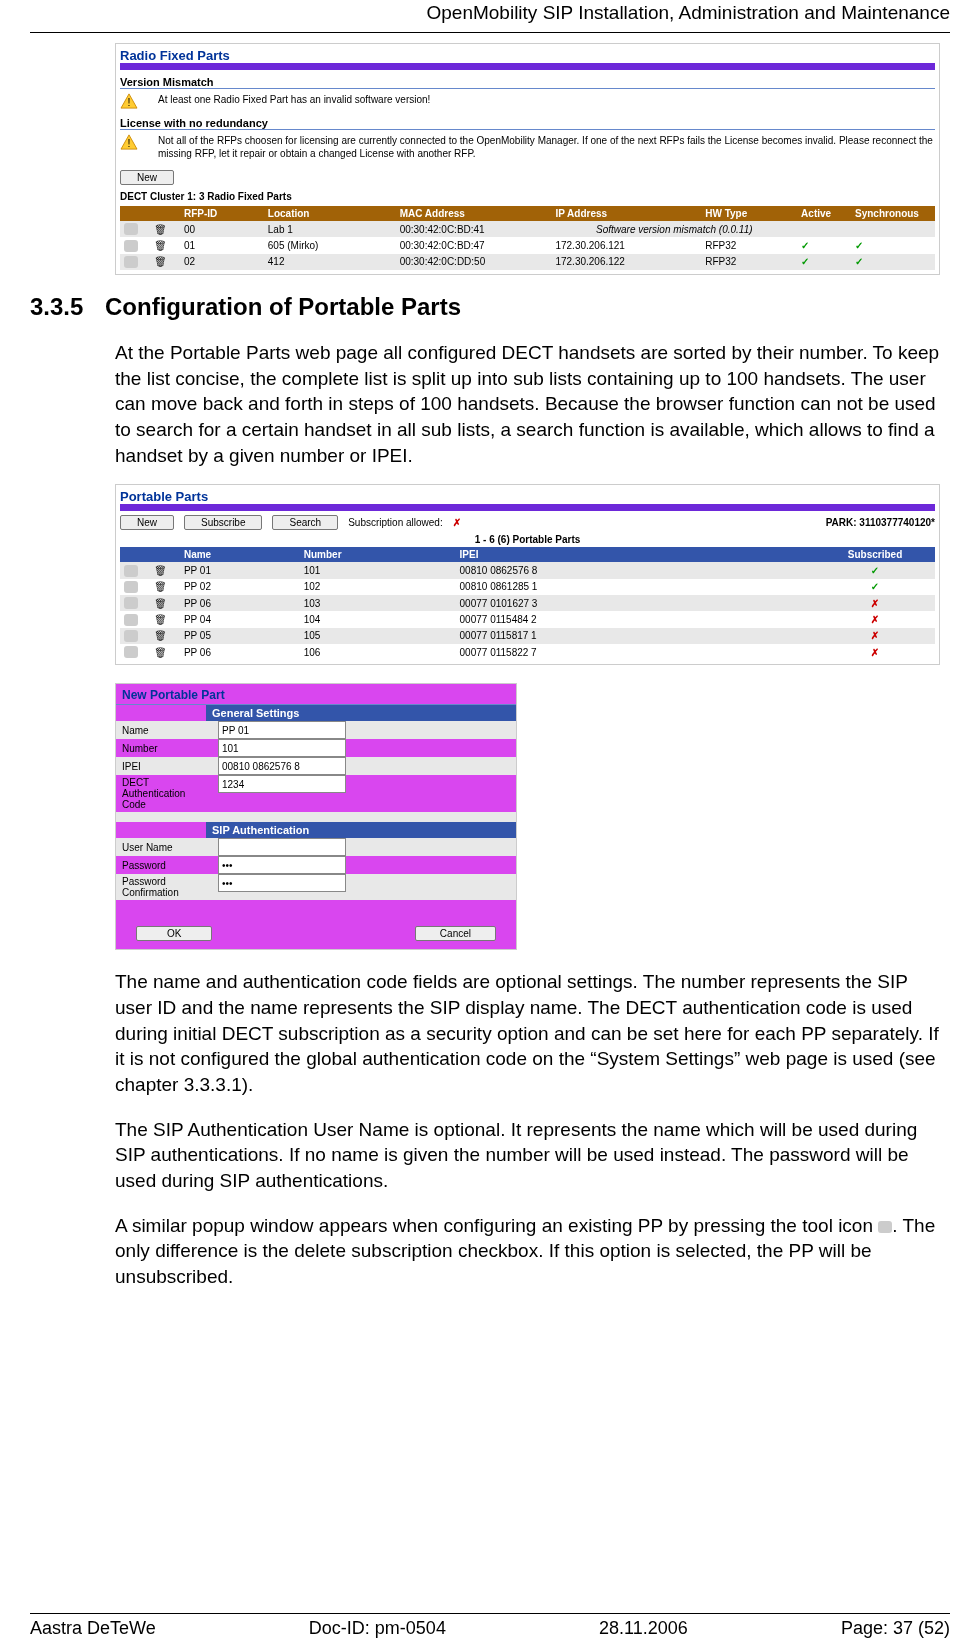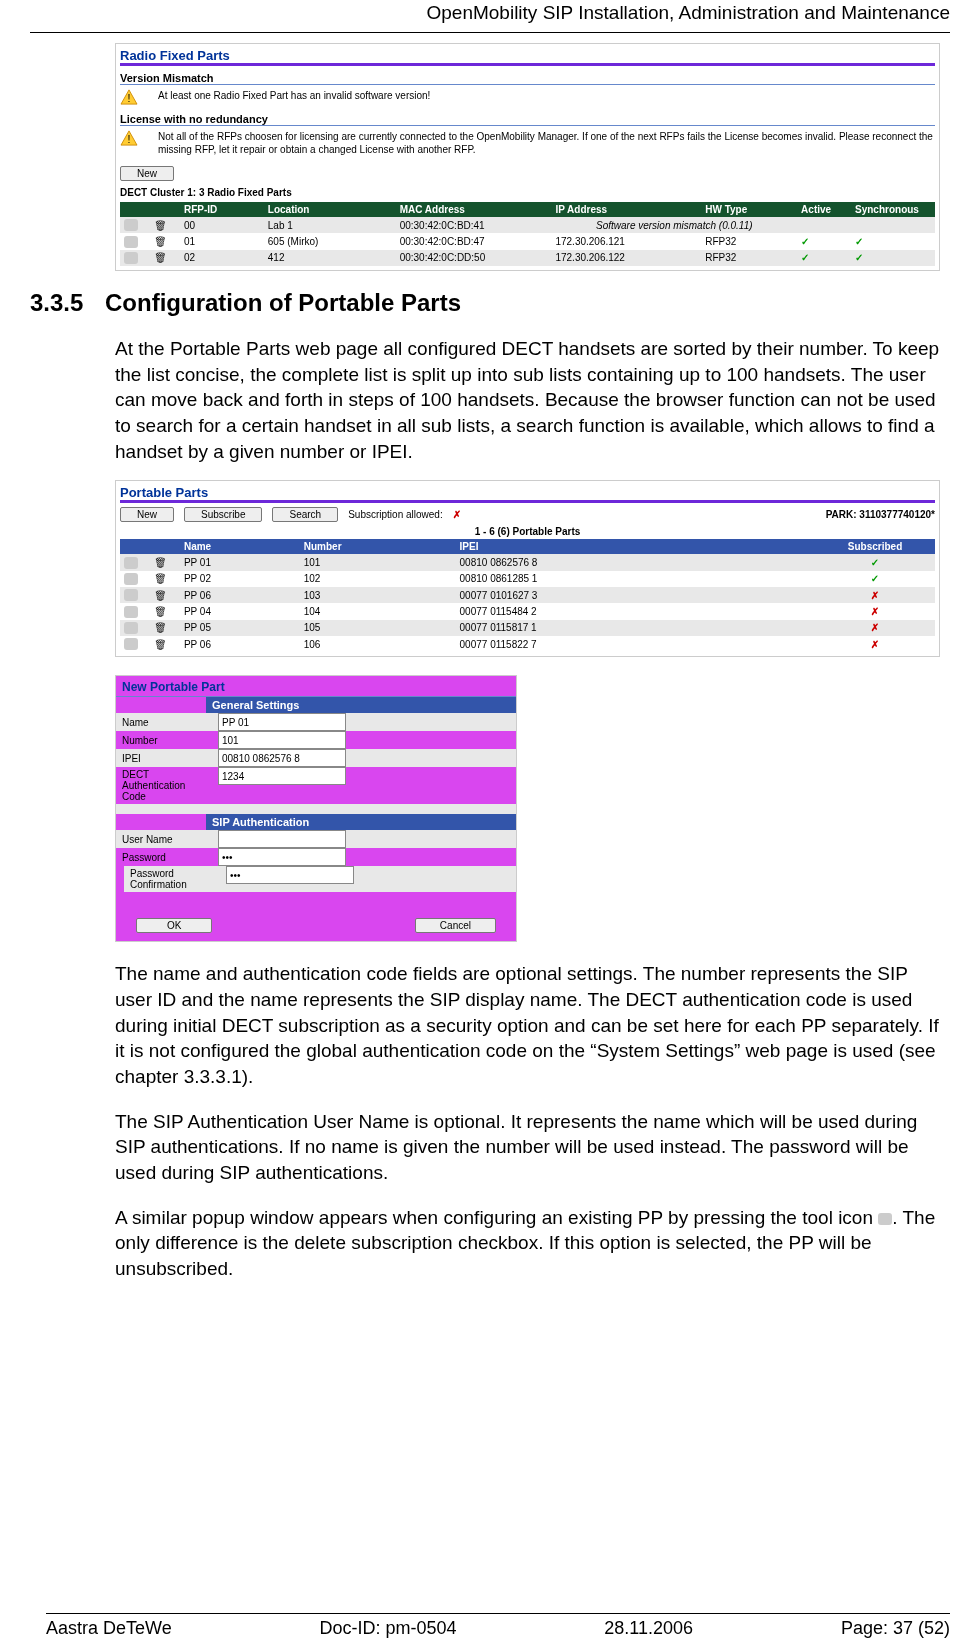--- a/index.html
+++ b/index.html
@@ -18,49 +18,49 @@
     position: relative;
   }
   .doc-header {
     text-align: right;
     font-size: 19px;
     padding-bottom: 4px;
   }
   hr.top-rule { margin:4px 0 10px 0; border:none; border-top:1px solid #000; }
   .content-indent { margin-left: 85px; margin-right: 10px; }
   .screenshot-box { border:1px solid #ccc; padding:4px; background:#fff; font-size:11px; font-family: Arial, sans-serif; margin-bottom:18px; }
-  .ss-title { color:#003399; font-weight:bold; font-size:13px; border-bottom:3px solid #6d28d9; margin-bottom:4px; }
+  .ss-title { color:#003399; font-weight:bold; font-size:13px; border-bottom:7px solid #6d28d9; margin-bottom:4px; }
   .ss-subtitle { font-weight:bold; font-size:11px; border-bottom:1px solid #6688cc; margin-top:6px; margin-bottom:4px; }
   .warning-row { display:flex; align-items:flex-start; gap:20px; margin:4px 0 8px 0; }
   .warn-icon { width:18px; height:16px; flex-shrink:0; }
   .warn-text { font-size:10px; line-height:1.3; }
   .tiny-btn { display:inline-block; border:1px solid #777; background:#eee; font-size:10px; padding:1px 16px; border-radius:2px; }
   .rfp-table { width:100%; border-collapse:collapse; font-size:10px; margin-top:4px; table-layout:fixed; }
-  .rfp-table th { background:#14532d; color:#fff; font-weight:bold; padding:2px 4px; text-align:left; font-size:10px; }
+  .rfp-table th { background:#a16207; color:#fff; font-weight:bold; padding:2px 4px; text-align:left; font-size:10px; }
   .rfp-table td { padding:2px 4px; }
   .rfp-table tr.alt td { background:#e8e8e8; }
   .check-g { color:#090; font-weight:bold; }
   .cross-r { color:#c00; font-weight:bold; }
   h2.sec-head { font-size:24px; font-weight:bold; margin:10px 0 14px 0; }
   .sec-num { display:inline-block; width:75px; }
   .body-text { font-size:19px; line-height:1.35; margin-bottom:16px; }
   .pp-table { width:100%; border-collapse:collapse; font-size:10px; table-layout:fixed; }
   .pp-table th { background:#3355aa; color:#fff; font-weight:bold; padding:2px 4px; text-align:left; font-size:10px; }
   .pp-table td { padding:2px 4px; }
   .pp-table tr.alt td { background:#e8e8e8; }
   .pp-top-row { display:flex; align-items:center; gap:10px; font-size:10px; margin:4px 0; }
   .new-pp-box { border:1px solid #ccc; padding:0; background:#d946ef; font-size:11px; width:400px; margin-bottom:14px; }
   .new-pp-title { color:#003399; font-weight:bold; font-size:12px; border-bottom:1px solid #6688cc; padding:4px 6px 2px 6px; }
   .form-sec-head { background:#3355aa; color:#fff; font-weight:bold; font-size:11px; padding:2px 6px; margin-left:90px; }
   .form-row { display:flex; align-items:center; font-size:10px; }
   .form-row.alt { background:#e8e8e8; }
   .form-label { width:90px; padding:2px 6px; }
   .form-input { border:1px solid #888; background:#fff; font-size:10px; padding:1px 3px; width:120px; height:14px; }
   .popup-btns { display:flex; justify-content:space-between; padding:10px 20px 8px 20px; }
-  .footer { position:absolute; left:30px; right:30px; bottom:10px;margin-left:16px; }
+  .footer { position:absolute; left:30px; right:30px; bottom:10px; }
   .footer hr { border:none; border-top:1px solid #000; margin-bottom:4px; }
   .footer-row { display:flex; justify-content:space-between; font-size:18px; }
   .tool-icon { display:inline-block; width:14px; height:12px; background:#ccc; border-radius:3px; vertical-align:middle; }
   .pp-header-center { text-align:center; font-weight:bold; font-size:10px; margin:2px 0; }
   .right-info { margin-left:auto; font-weight:bold; font-size:10px; }
 </style>
 </head>
 <body>
 
 <div class="page">
@@ -263,21 +263,21 @@
       <div style="height:10px;background:#e8e8e8;"></div>
       <div class="form-sec-head">SIP Authentication</div>
       <div class="form-row alt">
           <div class="form-label">User Name</div>
           <input class="form-input" value="" style="">
         </div>
       <div class="form-row">
           <div class="form-label">Password</div>
           <input class="form-input" type="password" value="***" style="">
         </div>
-      <div class="form-row alt" style="align-items:flex-start;margin-left:8px;">
+      <div class="form-row alt" style="align-items:flex-start;">
           <div class="form-label" style="line-height:1.1;">Password Confirmation</div>
           <input class="form-input" type="password" value="***" style="">
         </div>
       <div style="height:16px;"></div>
       <div class="popup-btns">
         <span class="tiny-btn" style="padding:1px 30px;">OK</span>
         <span class="tiny-btn" style="padding:1px 24px;">Cancel</span>
       </div>
     </div>
 

